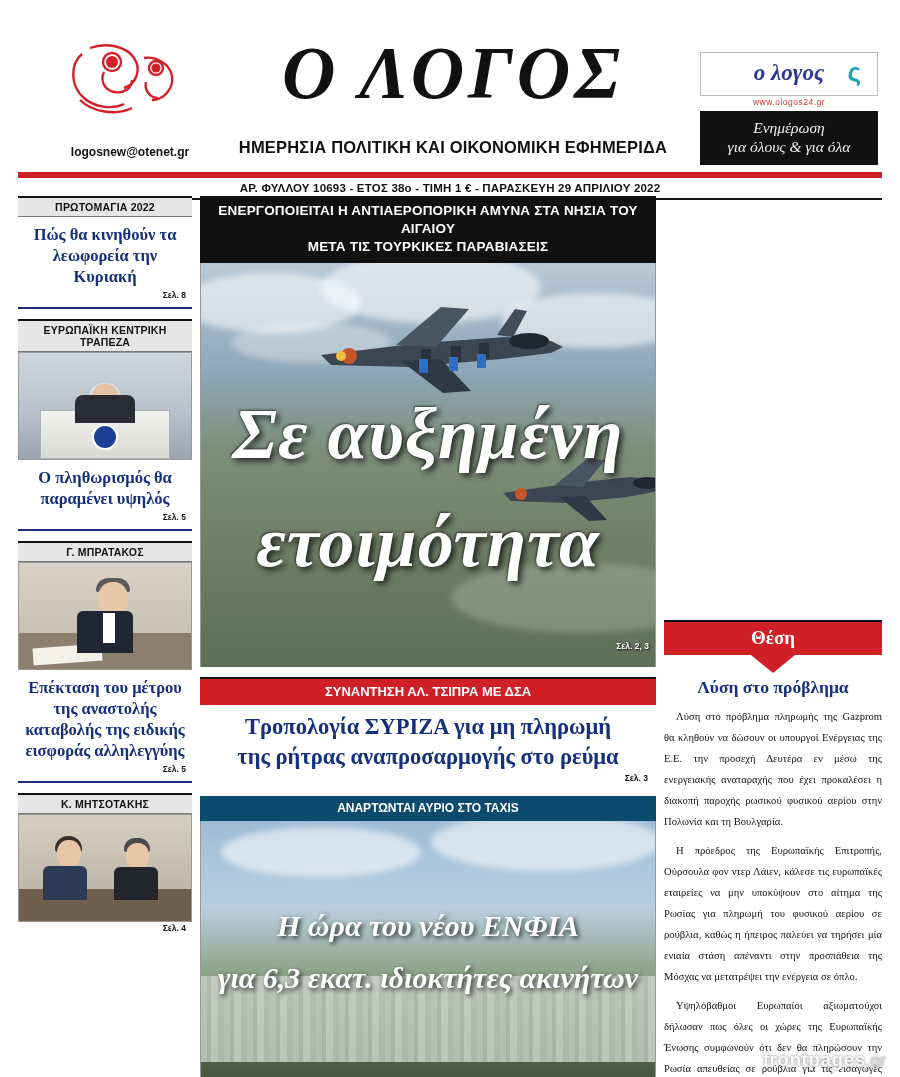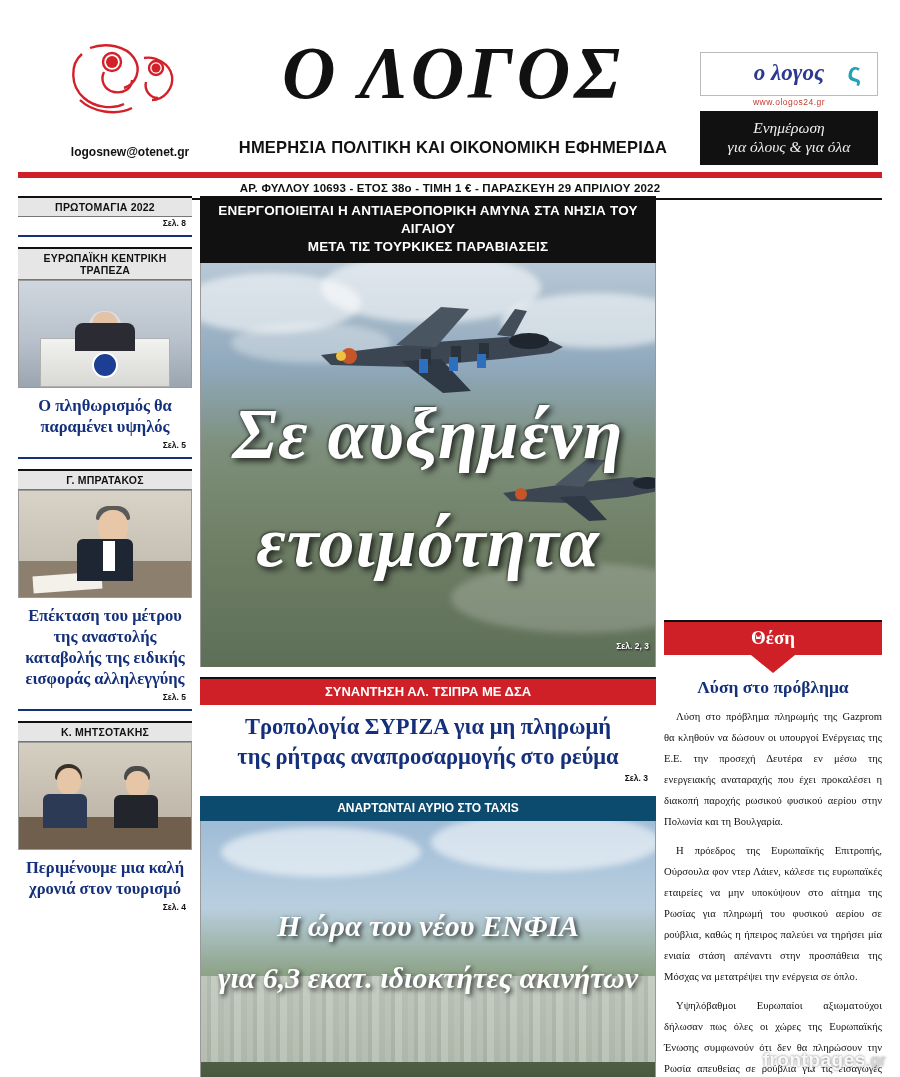--- a/index.html
+++ b/index.html
@@ -362,20 +362,21 @@
     </div>
   </div>
 
   <div class="red-rule"></div>
   <div class="issue-line">ΑΡ. ΦΥΛΛΟΥ 10693 - ΕΤΟΣ 38ο - ΤΙΜΗ 1 € - ΠΑΡΑΣΚΕΥΗ 29 ΑΠΡΙΛΙΟΥ 2022</div>
 
   <div class="col-left">
 
     <div class="card">
       <div class="card-head">ΠΡΩΤΟΜΑΓΙΑ 2022</div>
+      <div class="card-title">Πώς θα κινηθούν τα λεωφορεία την Κυριακή</div>
       <div class="card-page">Σελ. 8</div>
       <div class="rule-blue"></div>
     </div>
 
     <div class="card">
       <div class="card-head">ΕΥΡΩΠΑΪΚΗ ΚΕΝΤΡΙΚΗ ΤΡΑΠΕΖΑ</div>
       <div class="card-photo ph-lagarde">
         <div class="podium">
             <div class="seal"></div>
           </div>
@@ -409,21 +410,20 @@
       <div class="card-photo ph-mits">
         <div class="bg"></div>
           <div class="table"></div>
         <div class="p1hair"></div>
           <div class="p1h"></div>
           <div class="p1b"></div>
         <div class="p2hair"></div>
           <div class="p2h"></div>
           <div class="p2b"></div>
       </div>
-      <div class="card-title">Περιμένουμε μια καλή χρονιά στον τουρισμό</div>
       <div class="card-page">Σελ. 4</div>
     </div>
   </div>
 
   <div class="col-mid">
 
     <div class="main-banner">
       <div>ΕΝΕΡΓΟΠΟΙΕΙΤΑΙ Η ΑΝΤΙΑΕΡΟΠΟΡΙΚΗ ΑΜΥΝΑ ΣΤΑ ΝΗΣΙΑ ΤΟΥ ΑΙΓΑΙΟΥ</div>
       <div>ΜΕΤΑ ΤΙΣ ΤΟΥΡΚΙΚΕΣ ΠΑΡΑΒΙΑΣΕΙΣ</div>
     </div>

